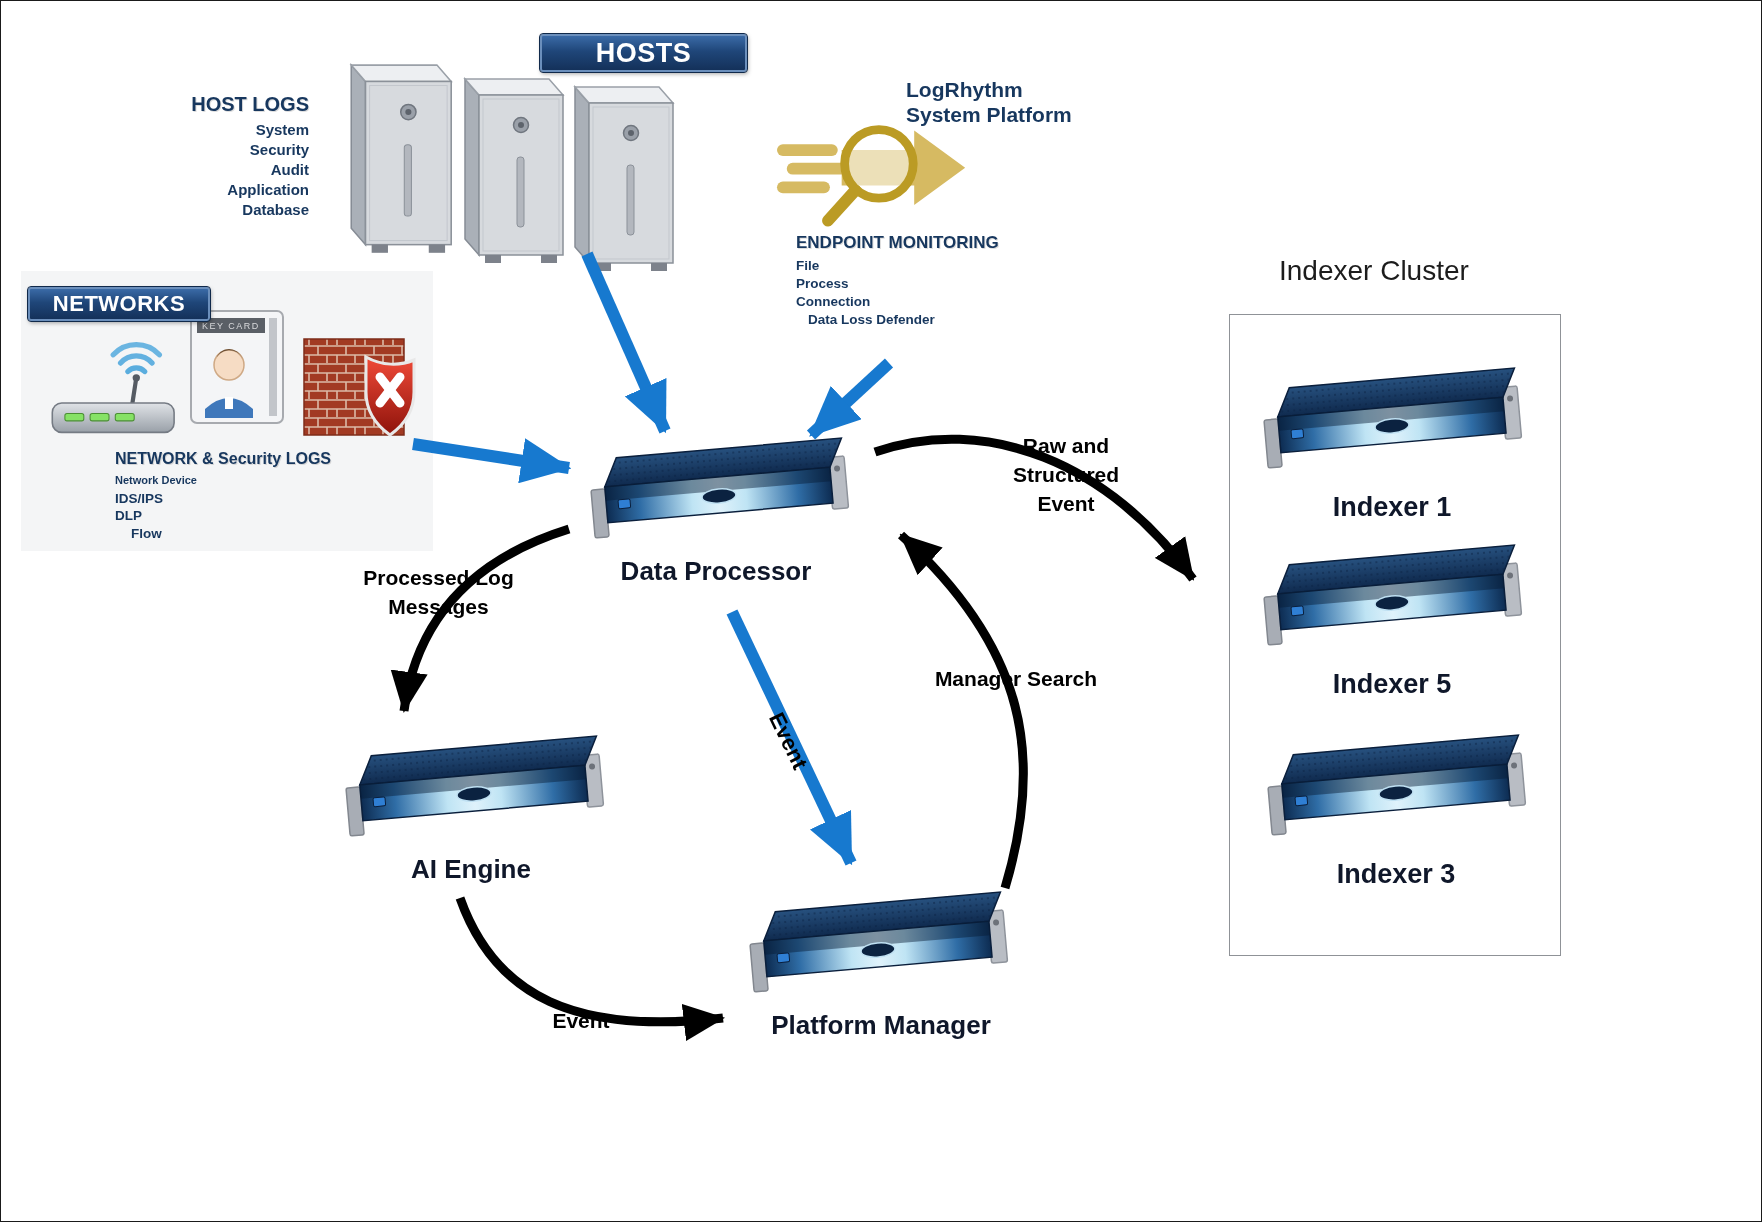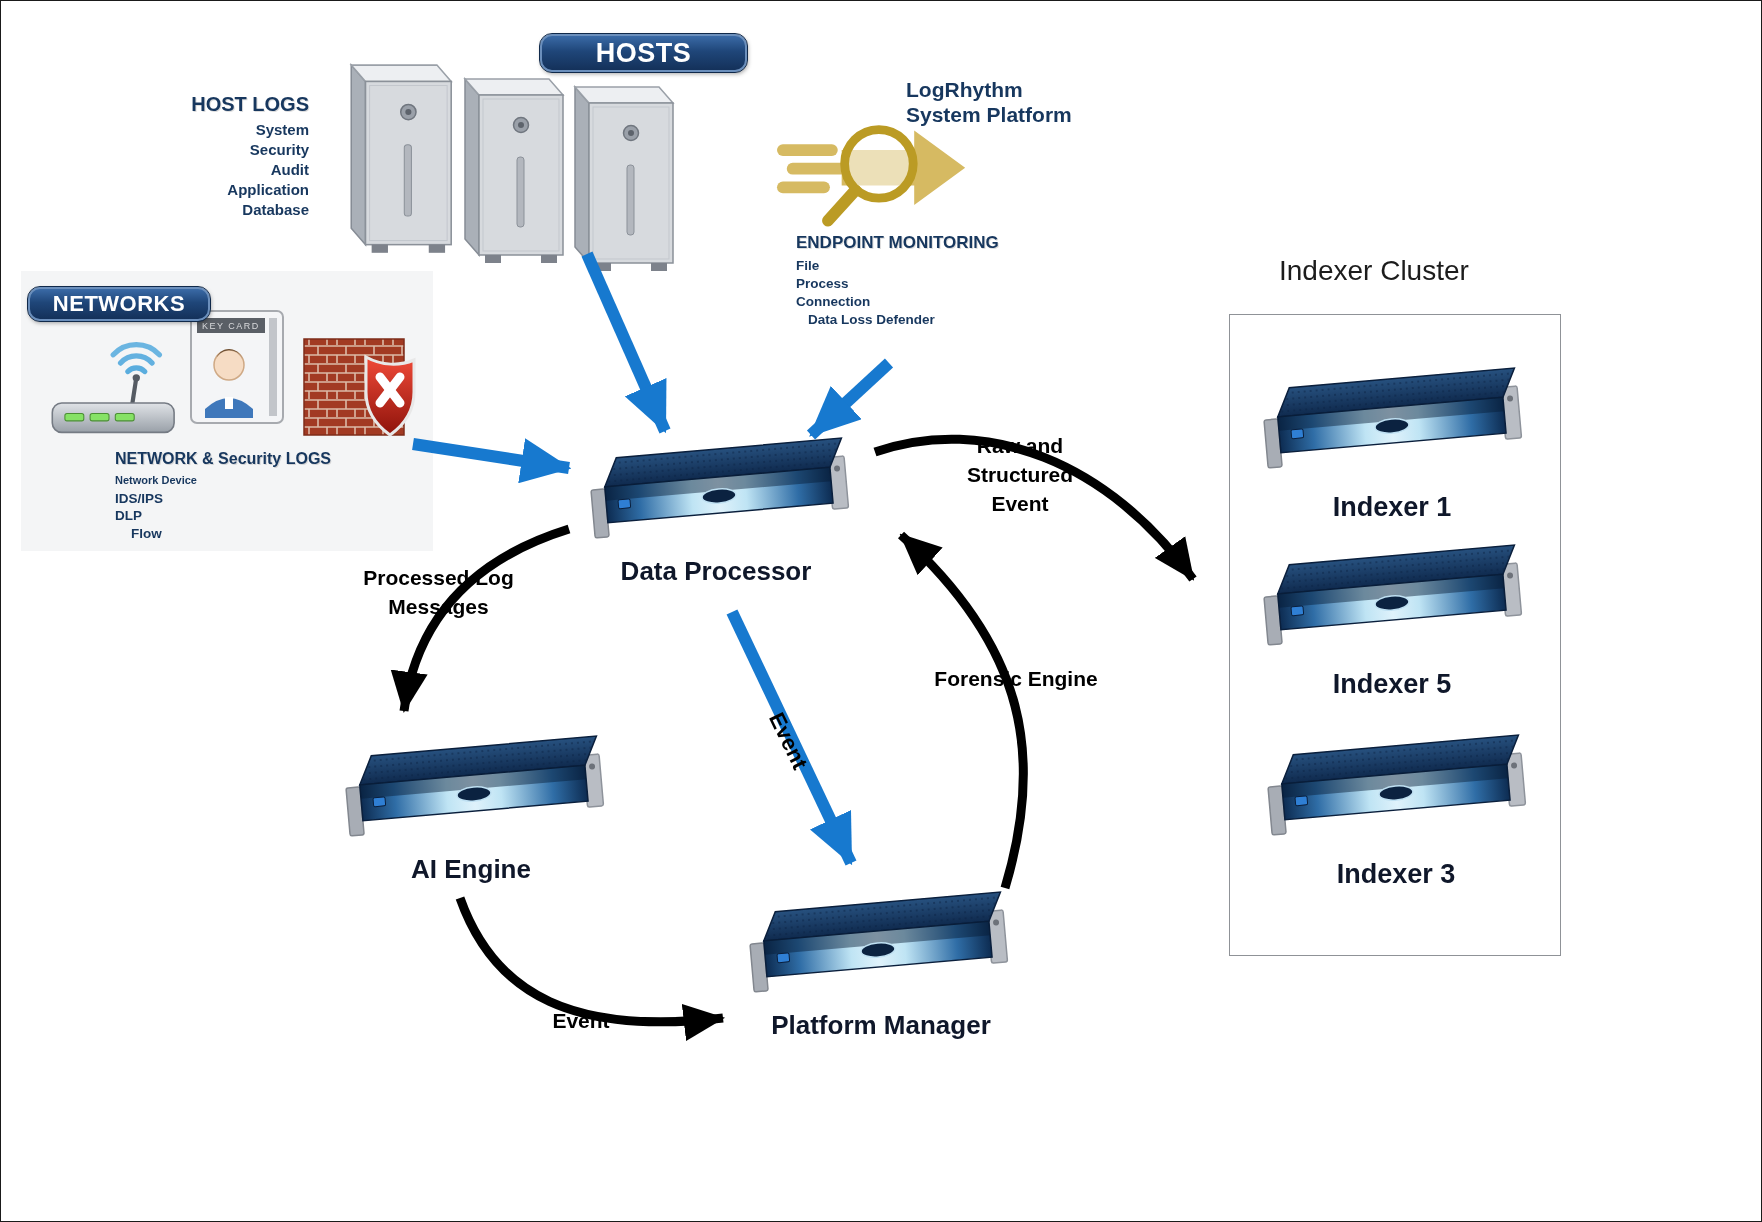--- a/index.html
+++ b/index.html
@@ -3,21 +3,21 @@
 <meta charset="utf-8">
 <style>
   * { margin:0; padding:0; box-sizing:border-box; }
   html,body { background:#ffffff; font-family:"Liberation Sans", sans-serif; }
   .canvas { position:relative; width:1762px; height:1222px; background:#ffffff; border:1px solid #1a1a1a; overflow:hidden; }
   .svg-layer { position:absolute; left:0; top:0; width:1762px; height:1222px; z-index:2; }
   .badge {
     position:absolute; display:flex; align-items:center; justify-content:center;
     color:#fff; font-weight:700; letter-spacing:.5px;
     background:linear-gradient(180deg,#3a6aa6 0%, #1f4679 45%, #14315a 100%);
-    border:2px solid #6b8fbc; outline:1px solid #10294a; border-radius:12px;
+    border:2px solid #6b8fbc; outline:1px solid #10294a; border-radius:3px;
     box-shadow:1px 2px 4px rgba(0,0,0,.35); z-index:6;
   }
   .text-block { position:absolute; color:#17375E; font-weight:700; z-index:5; }
   .text-block .block-title { font-weight:700; margin-bottom:4px; text-shadow:1px 1px 0 rgba(120,120,120,.25); }
   .text-block .block-item { font-weight:700; }
   .right { text-align:right; }
   .node-label { position:absolute; text-align:center; font-weight:700; color:#0f172a; z-index:5; }
   .flow-label { position:absolute; font-weight:700; color:#000; text-align:center; z-index:5; }
   .cluster-title { position:absolute; font-size:28px; color:#1c1c1c; z-index:5; }
   .cluster-box { position:absolute; border:1px solid #8f9297; z-index:1; background:transparent; }
@@ -218,22 +218,22 @@
   <div class="node-label" style="left:1260px; top:858px; width:270px; font-size:27px;">Indexer 3</div>
 
   <div class="node-label" style="left:585px; top:555px; width:260px; font-size:26px;">Data Processor</div>
   <div class="node-label" style="left:345px; top:853px; width:250px; font-size:26px;">AI Engine</div>
   <div class="node-label" style="left:730px; top:1009px; width:300px; font-size:26px;">Platform Manager</div>
 
   <div class="flow-label" style="left:350px; top:562px; width:175px; font-size:21px; line-height:29px;">
     <div>Processed Log</div>
     <div>Messages</div>
   </div>
-  <div class="flow-label" style="left:944px; top:430px; width:150px; font-size:21px; line-height:29px;">
+  <div class="flow-label" style="left:990px; top:430px; width:150px; font-size:21px; line-height:29px;">
     <div>Raw and</div>
     <div>Structured</div>
     <div>Event</div>
   </div>
-  <div class="flow-label" style="left:915px; top:666px; width:200px; font-size:21px;">Forensic Engine</div>
+  <div class="flow-label" style="left:915px; top:666px; width:200px; font-size:21px;">Manager Search</div>
   <div class="flow-label" style="left:540px; top:1008px; width:80px; font-size:21px;">Event</div>
   <div class="flow-label" style="left:737px; top:727px; width:100px; font-size:22px; transform:rotate(64deg);">Event</div>
 
 </div>
 
 </body></html>

